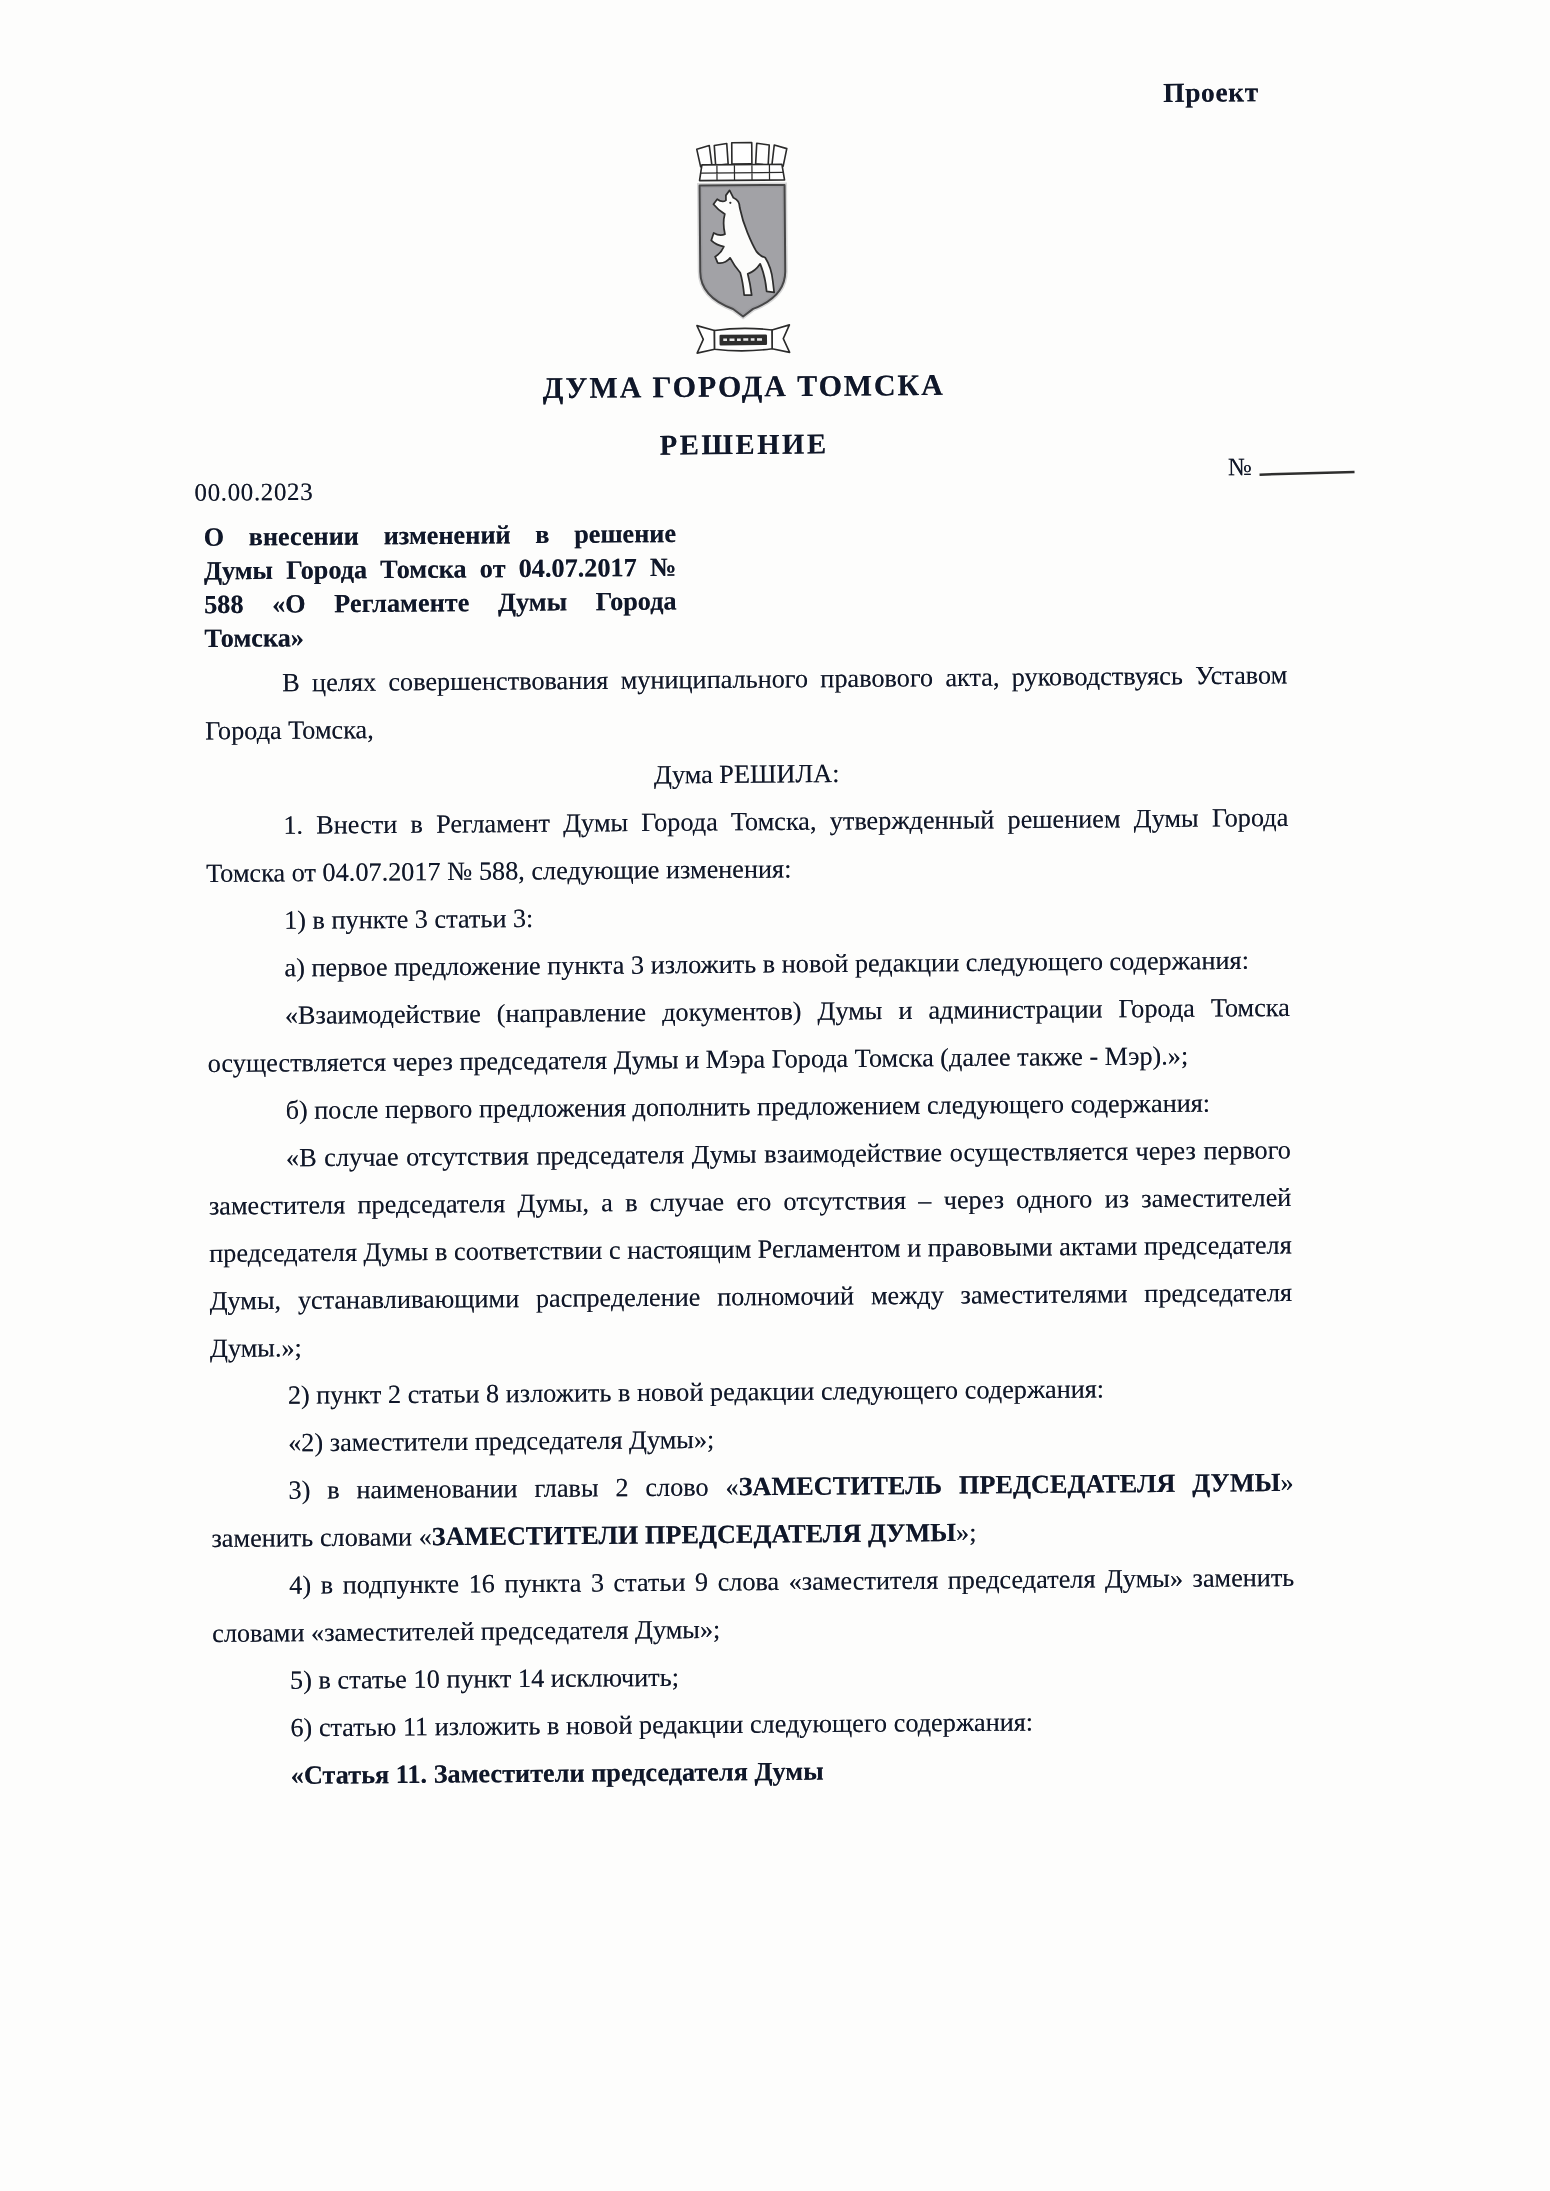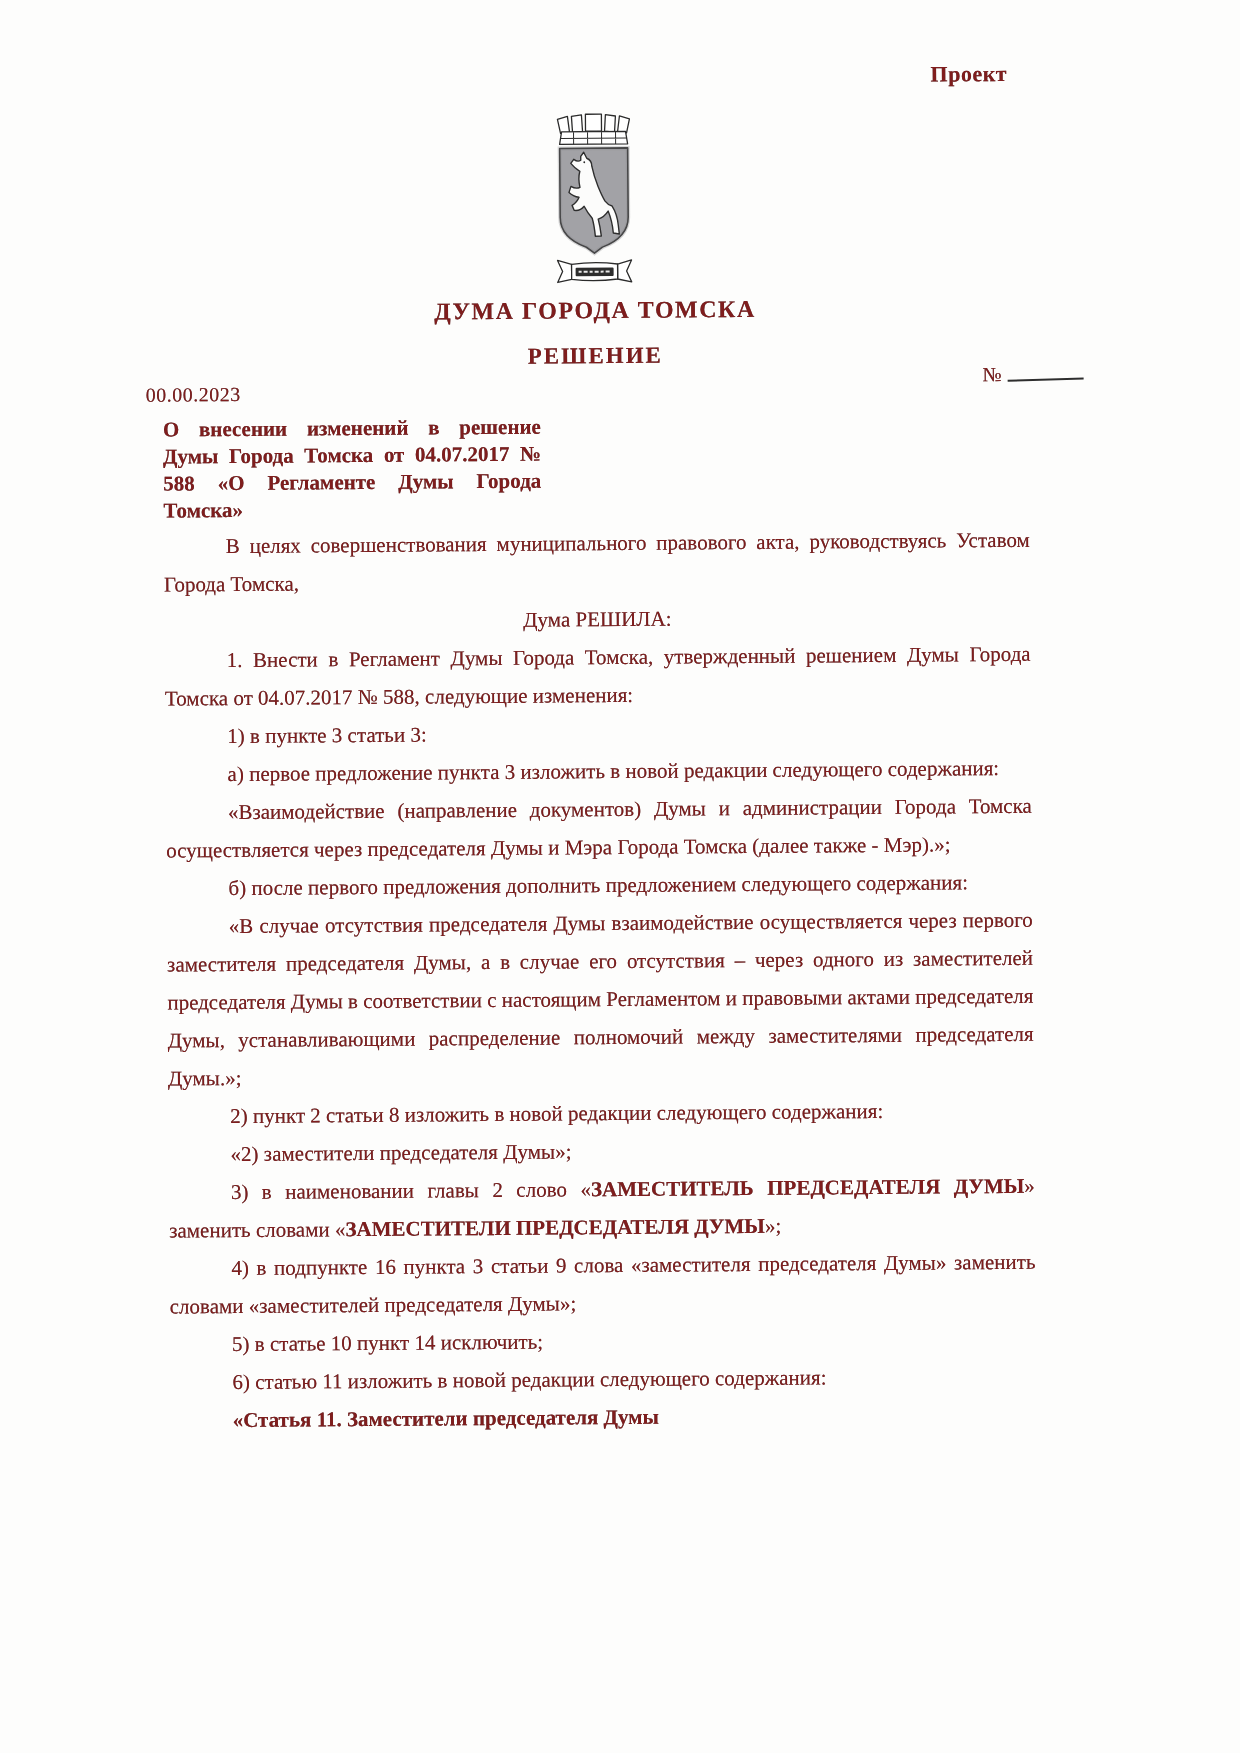--- a/index.html
+++ b/index.html
@@ -3,21 +3,21 @@
 <meta charset="utf-8">
 <style>
   html,body{margin:0;padding:0;background:#e8e8e8;}
   .page{
     position:relative;
     width:1240px;height:1753px;
     margin:0 auto;
     background:#fdfdfc;
     overflow:hidden;
     font-family:"Liberation Serif","DejaVu Serif",serif;
-    color:#7f1d1d;
+    color:#0f172a;
   }
   .scan{
     position:absolute;inset:0;
     transform:rotate(-0.45deg);
     transform-origin:50% 40%;
   }
   .scan *{text-shadow:0 0 .45px rgba(10,10,10,.6);}
   .project-label{
     position:absolute;top:64px;right:228px;
     font-size:22px;font-weight:bold;letter-spacing:.5px;
@@ -35,21 +35,21 @@
     position:absolute;top:366px;left:985px;
     font-size:20px;
   }
   .blank-line{
     display:inline-block;width:76px;height:14px;
     border-bottom:2px solid #2e2e2e;
     transform:rotate(-1.2deg);
     margin-left:6px;
   }
   .doc-date{
-    position:absolute;top:380px;left:148px;
+    position:absolute;top:380px;left:158px;
     font-size:20px;letter-spacing:.5px;
   }
   .title-block{
     position:absolute;top:413px;left:165px;width:378px;
     font-size:21px;font-weight:bold;line-height:27px;
     text-align:justify;text-align-last:left;
   }
   .body-block{
     position:absolute;top:524px;left:165px;width:866px;
     font-size:21px;line-height:38px;

